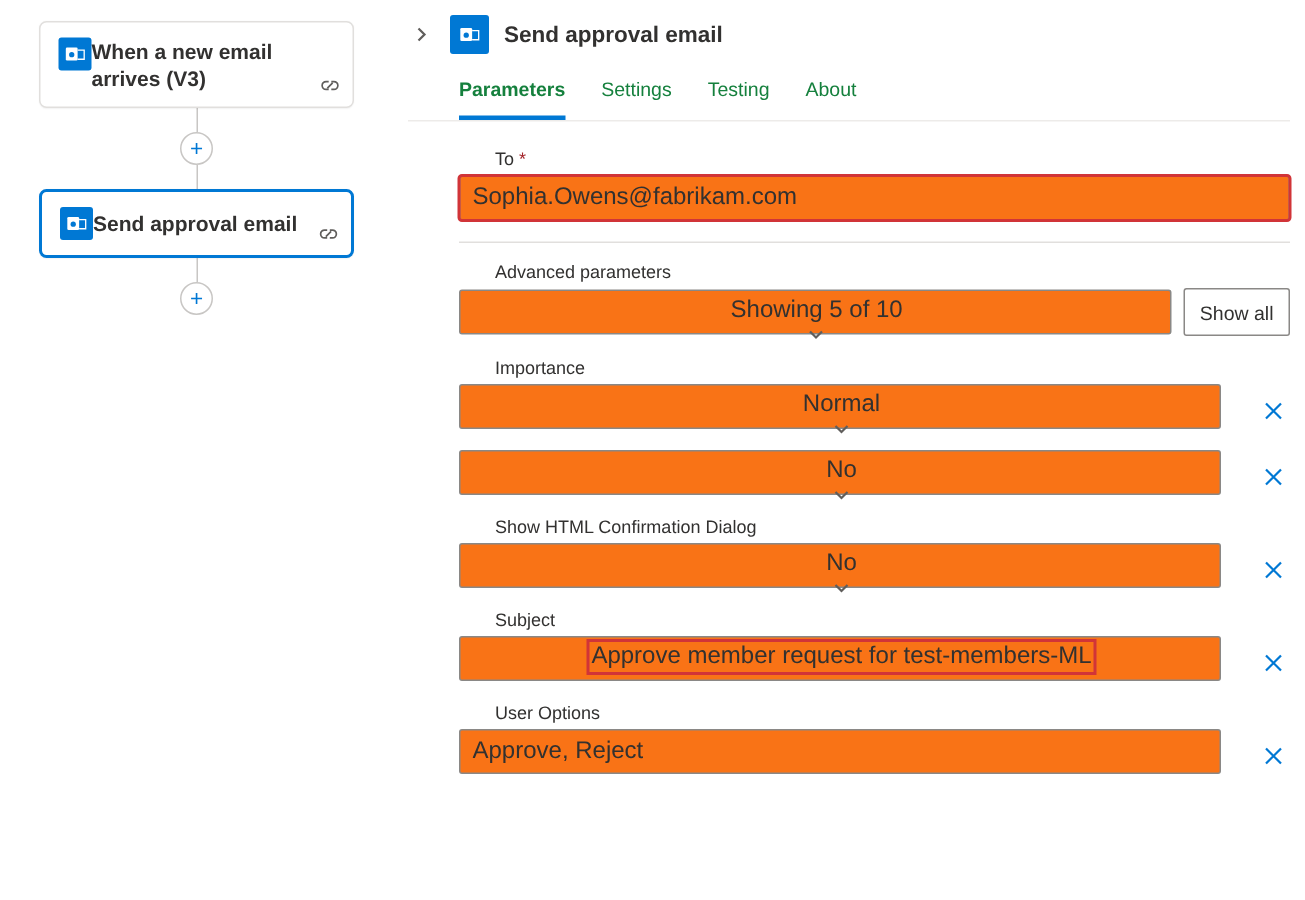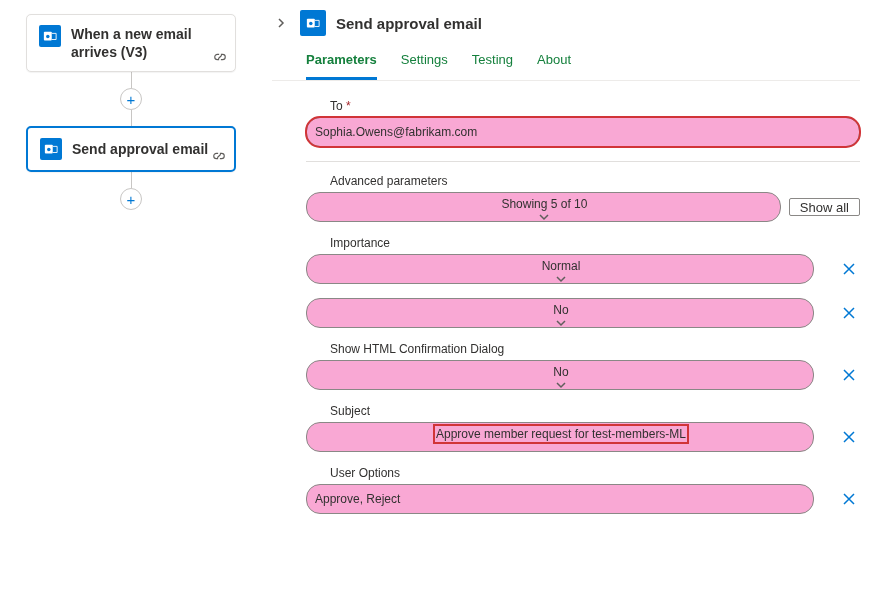--- a/index.html
+++ b/index.html
@@ -2,21 +2,21 @@
 <html><head>
 <meta charset="utf-8">
 <style>
   * { box-sizing: border-box; margin: 0; padding: 0; }
   body { font-family: "Segoe UI", Arial, sans-serif; font-size: 13px; color: #323130; background: #fff; width: 870px; height: 600px; overflow: hidden; position: relative; }
 
   
   .left-pane { position: absolute; left: 0; top: 0; width: 260px; height: 600px; padding: 14px 8px 0 26px; }
   .card { background: #fff; border: 1px solid #e1dfdd; border-radius: 5px; width: 210px; position: relative; box-shadow: 0 0.5px 1px rgba(0,0,0,0.05); }
   .card.selected { border: 2px solid #0078d4; }
-  .card-body { display: flex; align-items: flex-start; padding: 10px 12px; gap: 10px; }
+  .card-body { display: flex; align-items: flex-start; padding: 10px 12px; }
   .icon-box { width: 22px; height: 22px; background: #0078d4; border-radius: 2px; display: inline-flex; align-items: center; justify-content: center; color: #fff; flex-shrink: 0; }
   .icon-box svg { width: 14px; height: 14px; }
   .card-title { font-weight: 600; font-size: 14px; line-height: 1.3; }
   .card-link { position: absolute; right: 8px; bottom: 4px; color: #605e5c; cursor: pointer; }
   .card-link svg { width: 14px; height: 14px; }
   .connector { width: 210px; display: flex; flex-direction: column; align-items: center; }
   .connector .line { width: 1px; height: 16px; background: #c8c6c4; }
   .plus-circle { width: 22px; height: 22px; border: 1px solid #c8c6c4; border-radius: 50%; display: inline-flex; align-items: center; justify-content: center; background: #fff; color: #0078d4; font-size: 15px; cursor: pointer; }
 
   
@@ -27,33 +27,33 @@
   .pane-title { font-weight: 600; font-size: 15px; }
 
   .tabs { display: flex; gap: 24px; border-bottom: 1px solid #edebe9; padding-left: 34px; }
   .tab { padding: 6px 0 10px; cursor: pointer; color: #15803d; font-size: 13px; }
   .tab.active { font-weight: 600; border-bottom: 3px solid #0078d4; }
 
   .form-area { padding: 18px 0 0 34px; }
   .field { margin-bottom: 14px; }
   .field-label { font-size: 12px; color: #323130; margin-bottom: 4px; display: block; margin-left: 24px; }
   .req::after { content: " *"; color: #a4262c; }
-  input.text-input, .select-input { width: 100%; height: 30px; padding: 4px 8px; border: 1px solid #8a8886; border-radius: 14px; font-size: 12px; font-family: inherit; color: #323130; background: #f9a8d4; }
+  input.text-input, .select-input { width: 100%; height: 30px; padding: 4px 8px; border: 1px solid #8a8886; border-radius: 2px; font-size: 16px; font-family: inherit; color: #323130; background: #f97316; }
   .highlighted input.text-input { outline: 2px solid #d13438; outline-offset: -1px; }
   .select-input { display: flex; align-items: center; justify-content: space-between; cursor: pointer; padding-right: 6px; flex-direction: column; }
   .chev { color: #605e5c; }
   .chev svg { width: 12px; height: 12px; }
 
   .divider { border: none; border-top: 1px solid #e1dfdd; margin: 14px 0 12px; }
 
   .adv-row { display: flex; align-items: center; gap: 8px; }
   .adv-row .select-input { flex: 1; }
-  .btn { height: 18px; padding: 0 10px; border: 1px solid #8a8886; background: #fff; border-radius: 2px; font-size: 13px; color: #323130; cursor: pointer; }
-
-  .row-with-x { display: flex; align-items: center; gap: 24px; }
+  .btn { height: 32px; padding: 0 10px; border: 1px solid #8a8886; background: #fff; border-radius: 2px; font-size: 13px; color: #323130; cursor: pointer; }
+
+  .row-with-x { display: flex; align-items: flex-end; gap: 24px; }
   .row-with-x .select-input, .row-with-x input.text-input { flex: 1; }
   .x-btn { width: 22px; height: 24px; display: inline-flex; align-items: center; justify-content: center; color: #0078d4; cursor: pointer; }
   .x-btn svg { width: 14px; height: 14px; stroke: currentColor; stroke-width: 1.5; }
 
   
   .highlight-span { outline: 2px solid #d13438; display: inline-block; padding: 1px 1px; margin: -1px; }
 </style>
 </head>
 <body>
 

